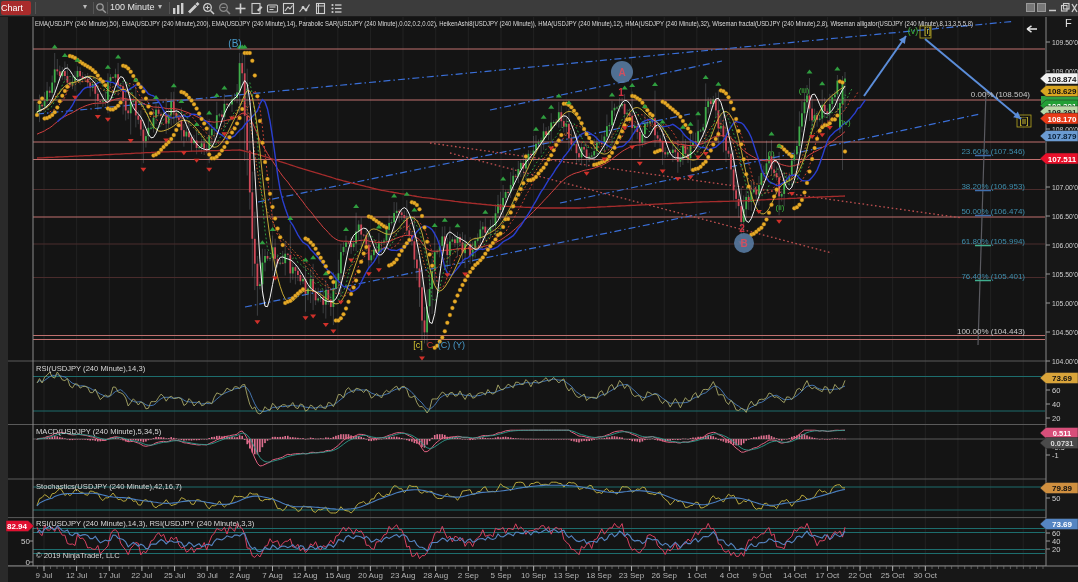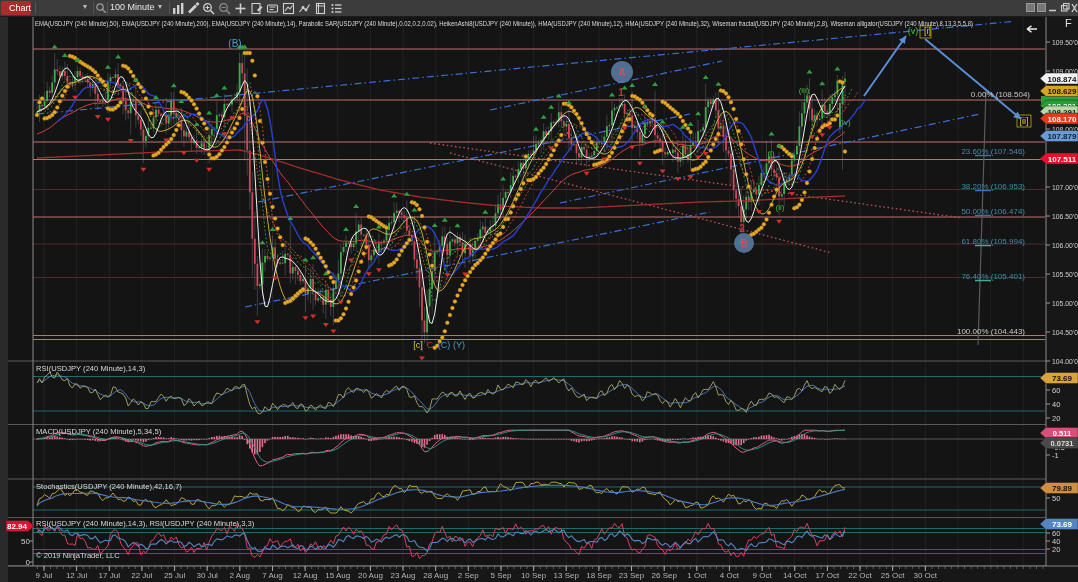--- a/index.html
+++ b/index.html
@@ -1,19 +1,19 @@
 <!DOCTYPE html>
 <html><head><meta charset="utf-8"><style>
 html,body{margin:0;padding:0;background:#141414;width:1078px;height:582px;overflow:hidden;font-family:"Liberation Sans", sans-serif}
 *{box-sizing:border-box}
 </style></head>
 <body>
 <div style="position:relative;width:1078px;height:582px">
 <div style="position:absolute;left:0;top:0;width:1078px;height:17px;background:#3c3c3c;border-bottom:1px solid #1c1c1c">
-      <div style="position:absolute;left:1px;top:1px;width:30px;height:14px;background:#a92b2b;border-radius:2px;color:#fff;font-size:9px;text-align:right;line-height:14px">Chart</div>
+      <div style="position:absolute;left:1px;top:1px;width:30px;height:14px;background:#a92b2b;border-radius:2px;color:#fff;font-size:9px;text-align:left;line-height:14px">Chart</div>
       <div style="position:absolute;left:39px;top:16px;color:#e6e6e6;font-size:13px">USDJPY</div>
       <div style="position:absolute;left:83px;top:2px;color:#bbb;font-size:8px">▾</div>
       <svg width="12" height="12" viewBox="0 0 12 12" style="position:absolute;left:95px;top:2px">
         <circle cx="5" cy="5" r="3.2" fill="none" stroke="#9a9a9a" stroke-width="1.3"></circle>
         <line x1="7.5" y1="7.5" x2="10.8" y2="10.8" stroke="#9a9a9a" stroke-width="1.4"></line>
       </svg>
       <div style="position:absolute;left:110px;top:2px;color:#e6e6e6;font-size:9px">100 Minute</div>
       <div style="position:absolute;left:158px;top:2px;color:#bbb;font-size:8px">▾</div>
       <div style="position:absolute;left:35px;top:2px;width:1px;height:12px;background:#555"></div>
       <div style="position:absolute;left:93px;top:2px;width:1px;height:12px;background:#555"></div>

